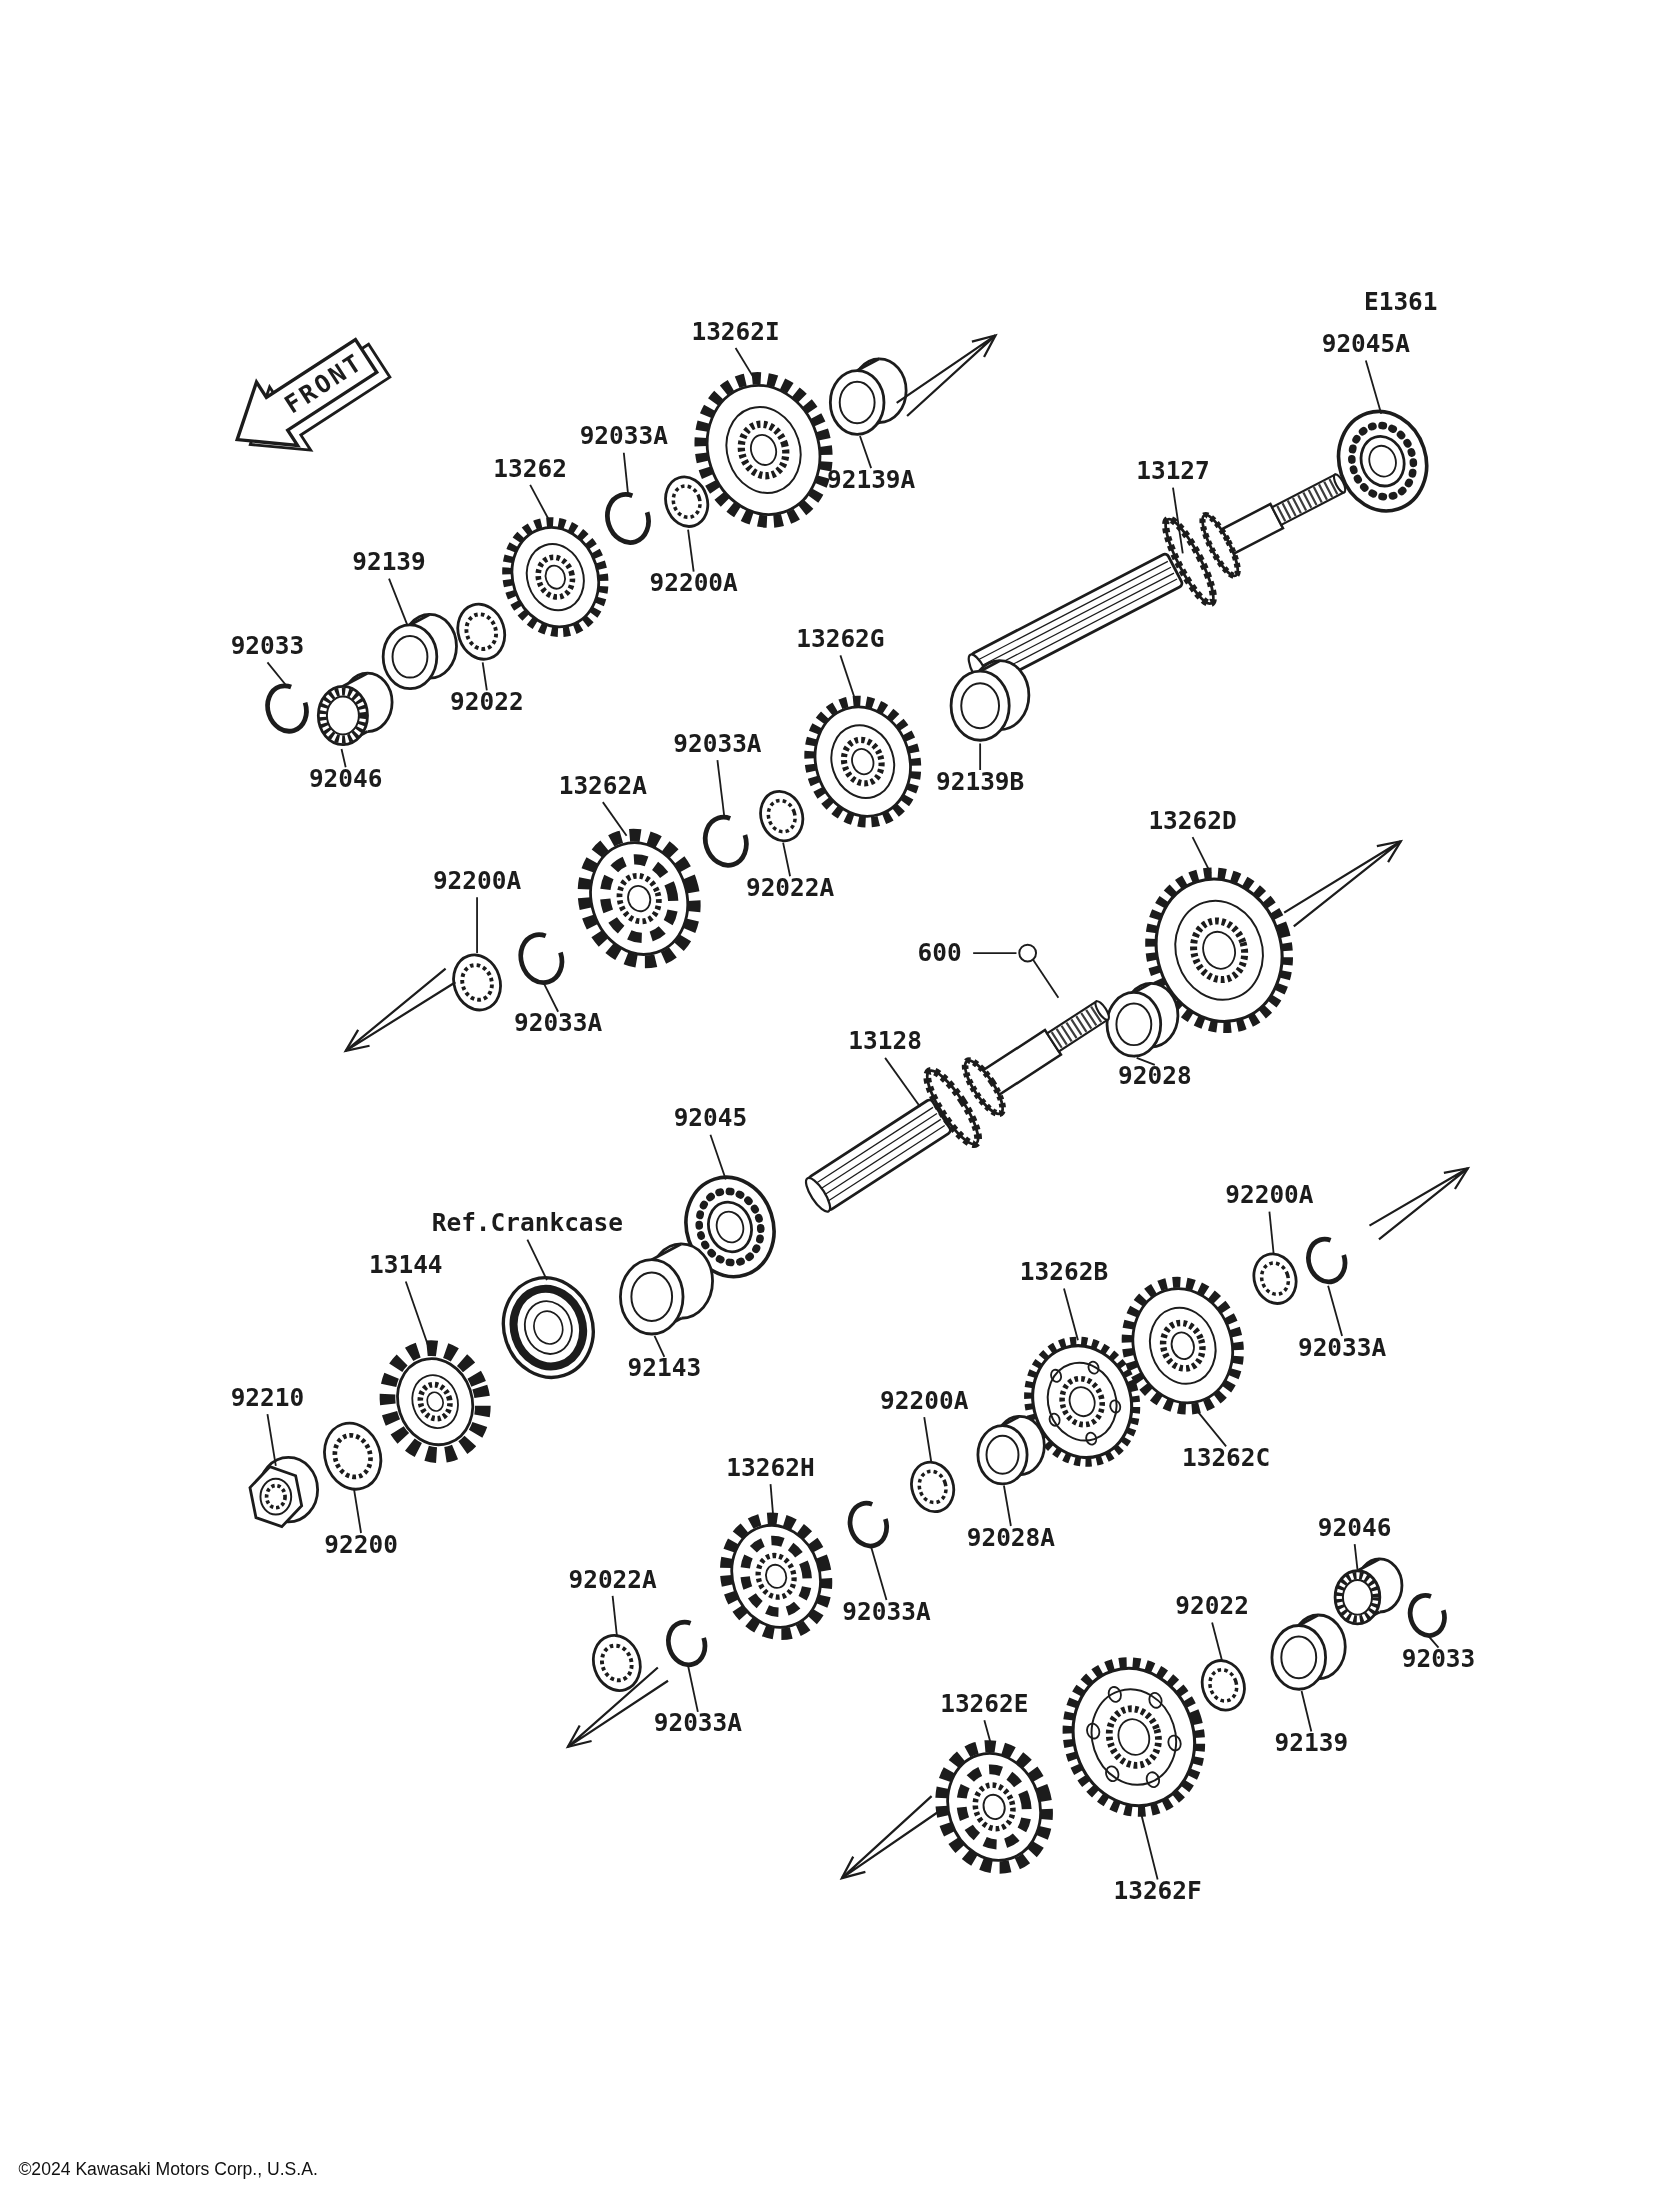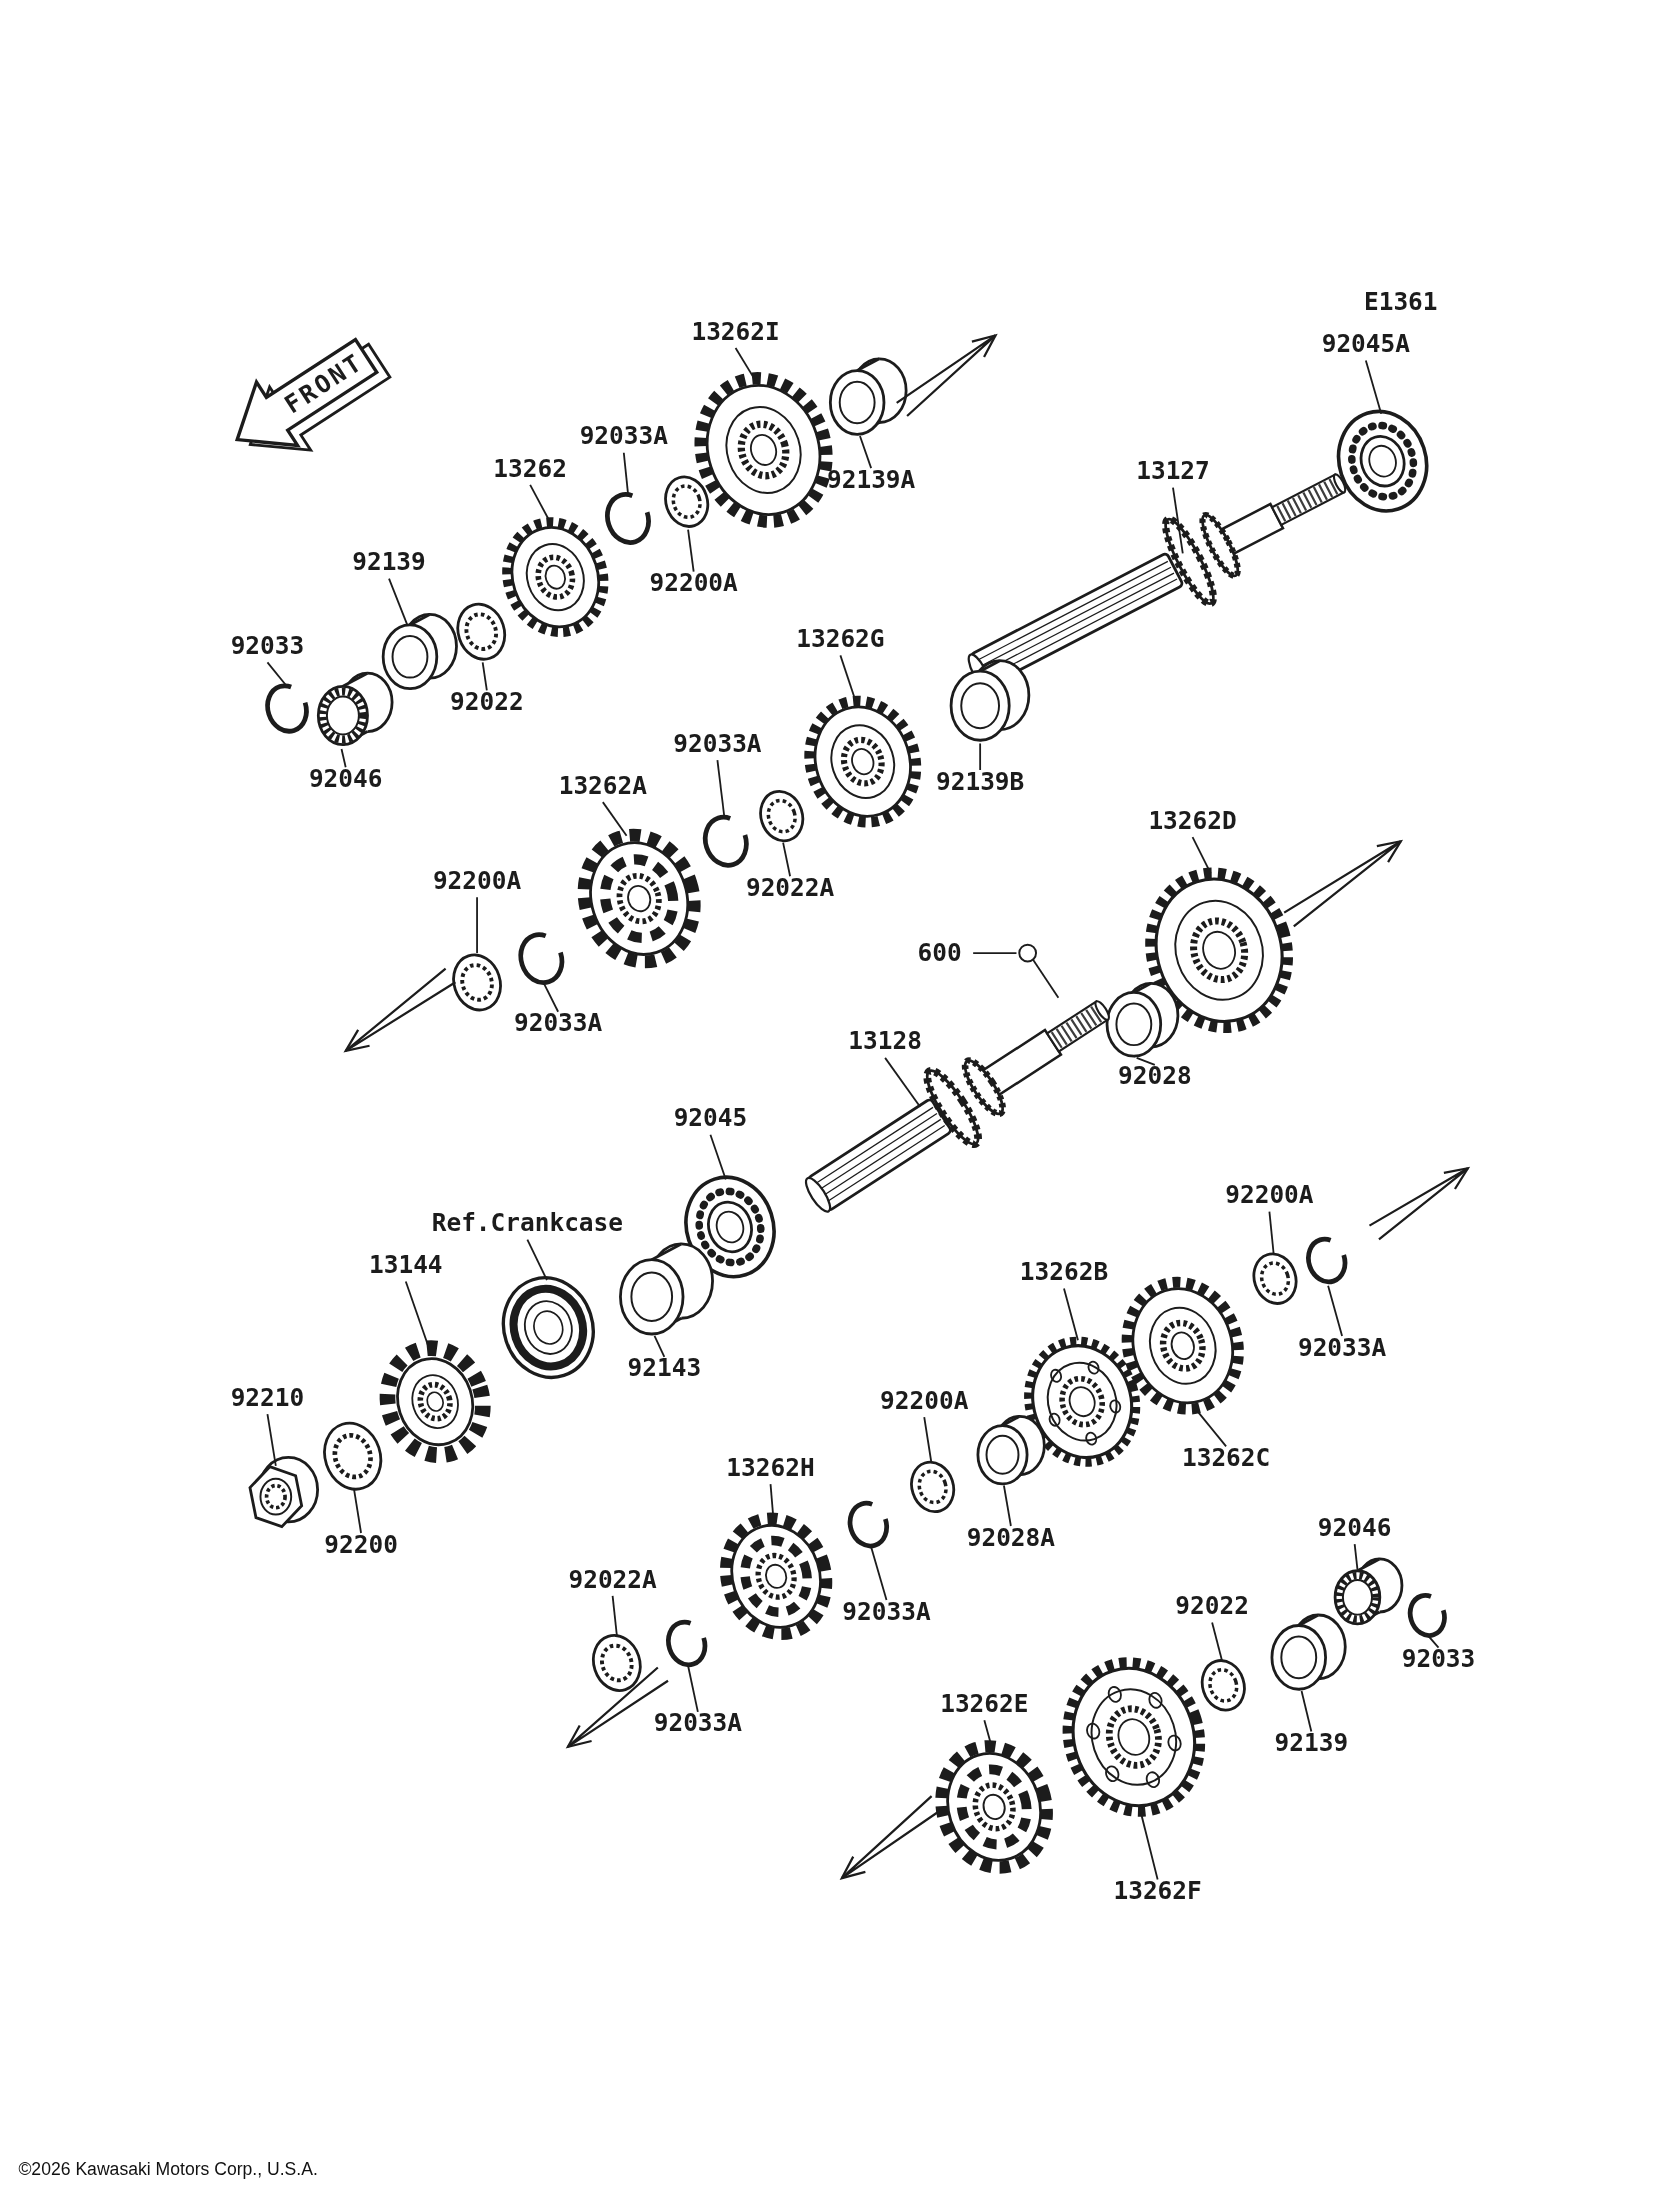--- a/index.html
+++ b/index.html
@@ -567,15 +567,15 @@
           <line x1="828" y1="1345" x2="816" y2="1297" stroke="#1c1c1c" stroke-width="1.3"></line>
           <text x="828" y="1359" text-anchor="middle">13262F</text>
         </g>
         <g transform="translate(218 283) rotate(-33)">
           <polygon points="-58,0 -24,-27 -24,-14 52,-14 52,14 -24,14 -24,27" transform="translate(6 8)" fill="#fff" stroke="#1c1c1c" stroke-width="2"></polygon>
           <polygon points="-58,0 -24,-27 -24,-14 52,-14 52,14 -24,14 -24,27" fill="#fff" stroke="#1c1c1c" stroke-width="2.4"></polygon>
           <text x="16" y="6" text-anchor="middle" font-size="19" letter-spacing="2">FRONT</text>
         </g>
       </g>
   </svg>
-  <div class="copyright">©2026 Kawasaki Motors Corp., U.S.A.</div>
+  <div class="copyright">©2024 Kawasaki Motors Corp., U.S.A.</div>
 </div>
 
 
 </body></html>

